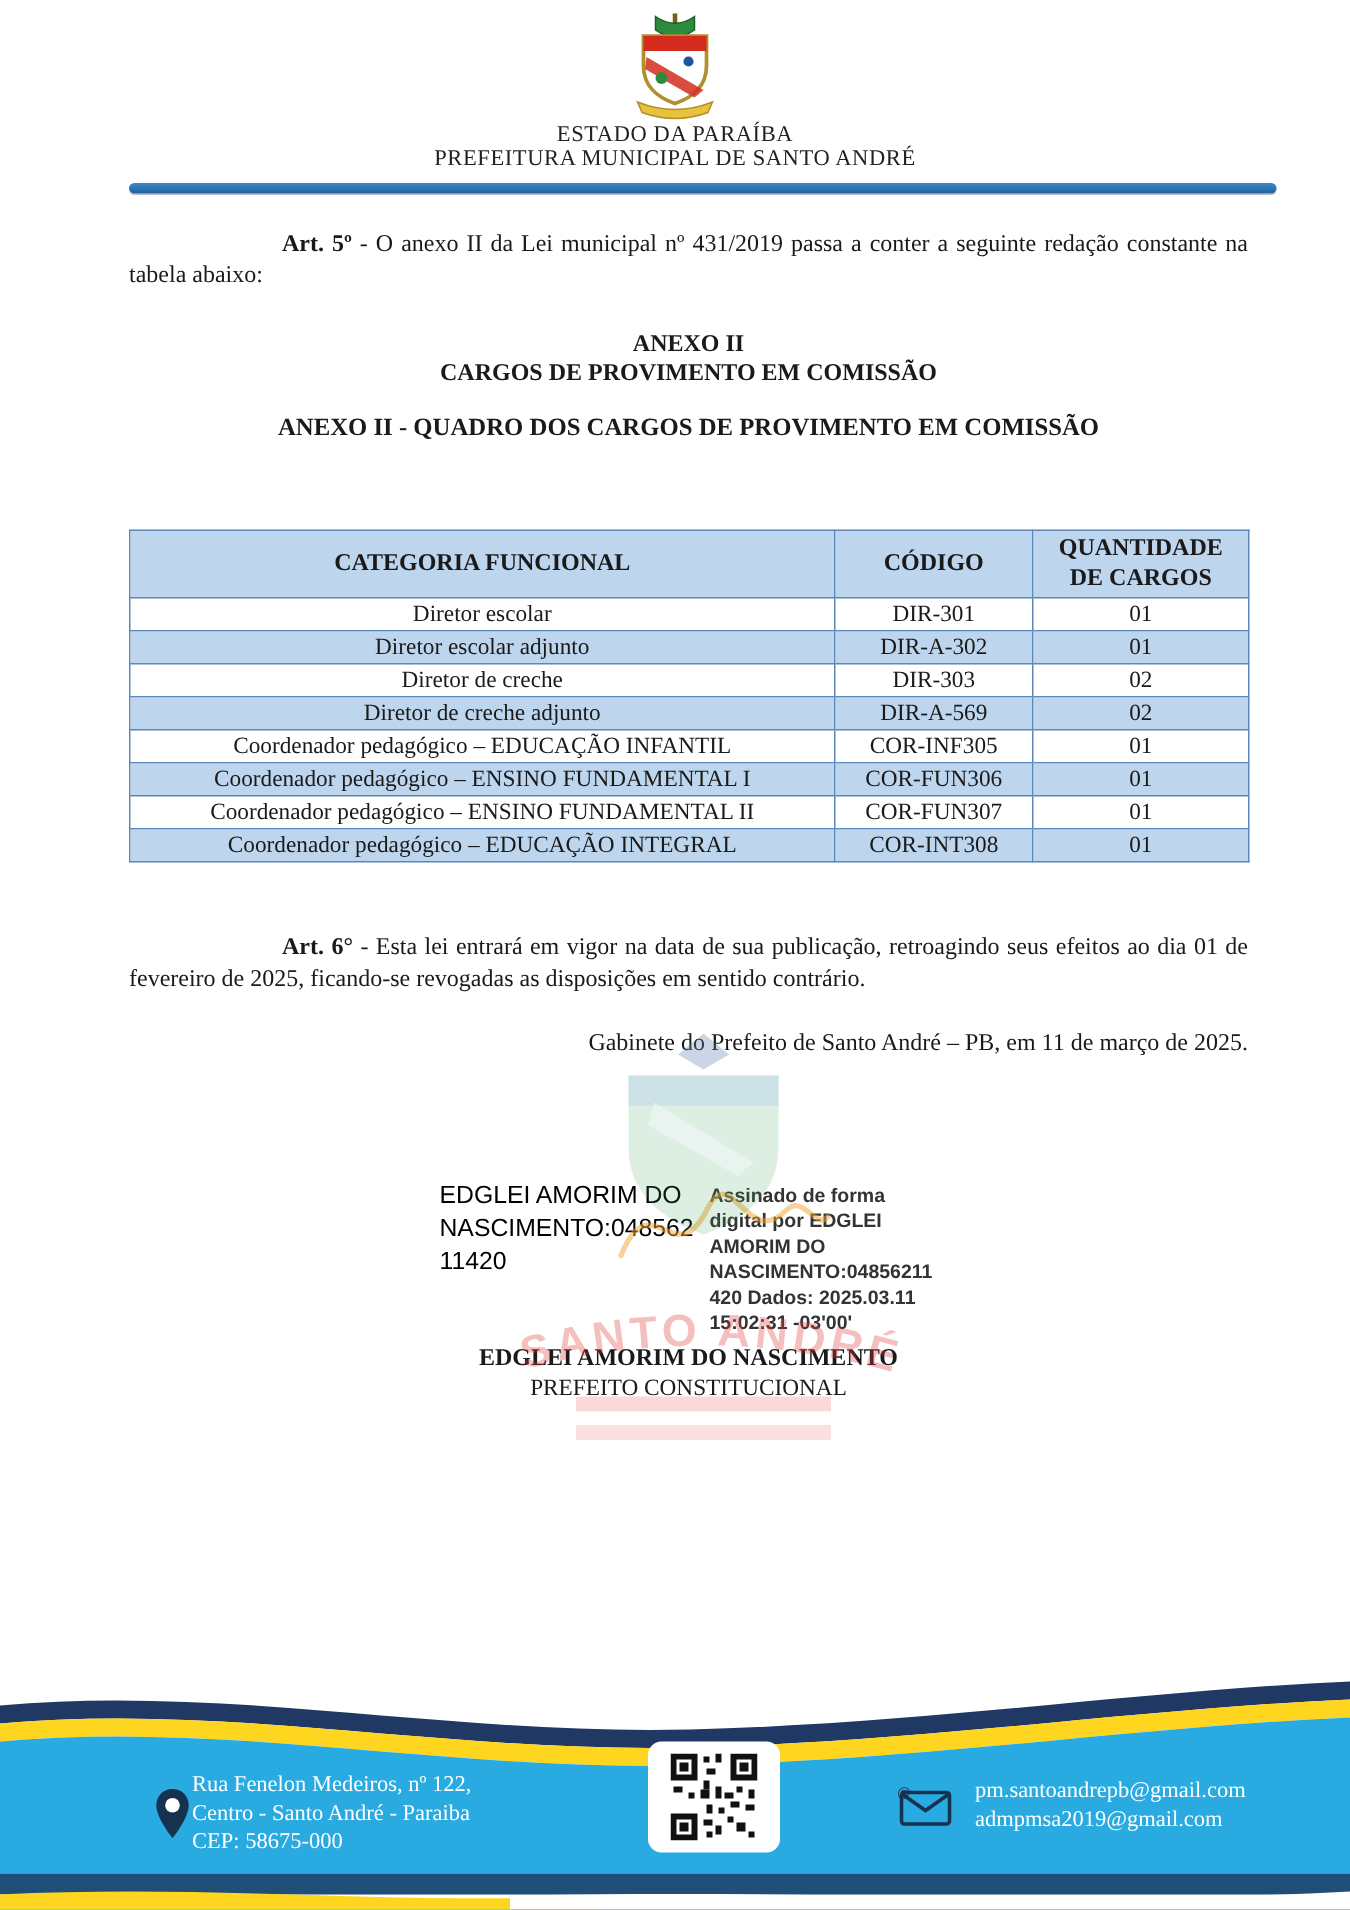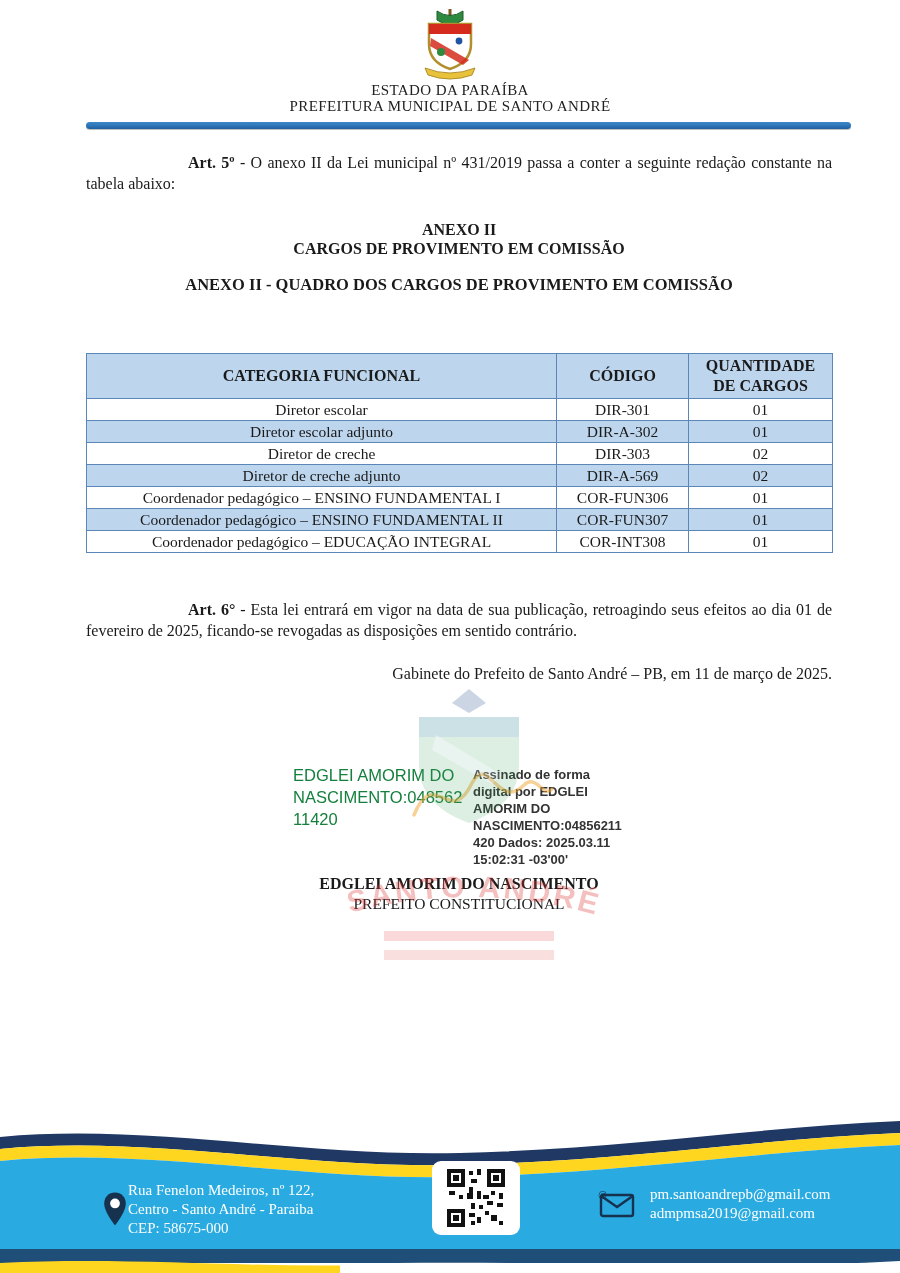--- a/index.html
+++ b/index.html
@@ -49,21 +49,21 @@
     position:absolute;left:238px;top:330px;width:290px;height:300px;
     opacity:.32;z-index:3;pointer-events:none;
   }
   
   .dateline{margin-top:24px;text-align:right;font-size:16px;}
   .sig-block{
     margin-top:82px;display:flex;justify-content:center;gap:8px;
     position:relative;font-family:"Liberation Sans","DejaVu Sans",sans-serif;
   }
   .sig-name-big{
-    width:172px;font-size:16.5px;line-height:1.32;color:#15803d;
+    width:172px;font-size:16.5px;line-height:1.32;color:#000000;
     word-break:break-all;
   }
   .sig-details{
     width:152px;font-size:13px;line-height:1.3;color:#333;
     word-break:break-word;padding-top:2px;font-weight:bold;
   }
   .sig-squiggle{position:absolute;left:320px;top:-6px;opacity:.5;pointer-events:none;}
   .printed-name{margin-top:6px;text-align:center;font-weight:bold;font-size:16px;}
   .printed-title{text-align:center;font-size:15.5px;margin-top:2px;}
   
@@ -144,20 +144,25 @@
           </tr>
           <tr>
             <td>Diretor de creche</td>
             <td>DIR-303</td>
             <td>02</td>
           </tr>
           <tr>
             <td>Diretor de creche adjunto</td>
             <td>DIR-A-569</td>
             <td>02</td>
+          </tr>
+          <tr>
+            <td>Coordenador pedagógico – EDUCAÇÃO INFANTIL</td>
+            <td>COR-INF305</td>
+            <td>01</td>
           </tr>
           <tr>
             <td>Coordenador pedagógico – ENSINO FUNDAMENTAL I</td>
             <td>COR-FUN306</td>
             <td>01</td>
           </tr>
           <tr>
             <td>Coordenador pedagógico – ENSINO FUNDAMENTAL II</td>
             <td>COR-FUN307</td>
             <td>01</td>

